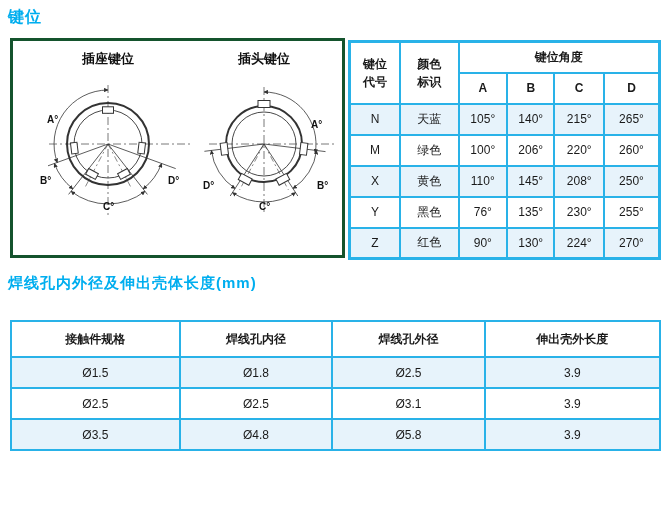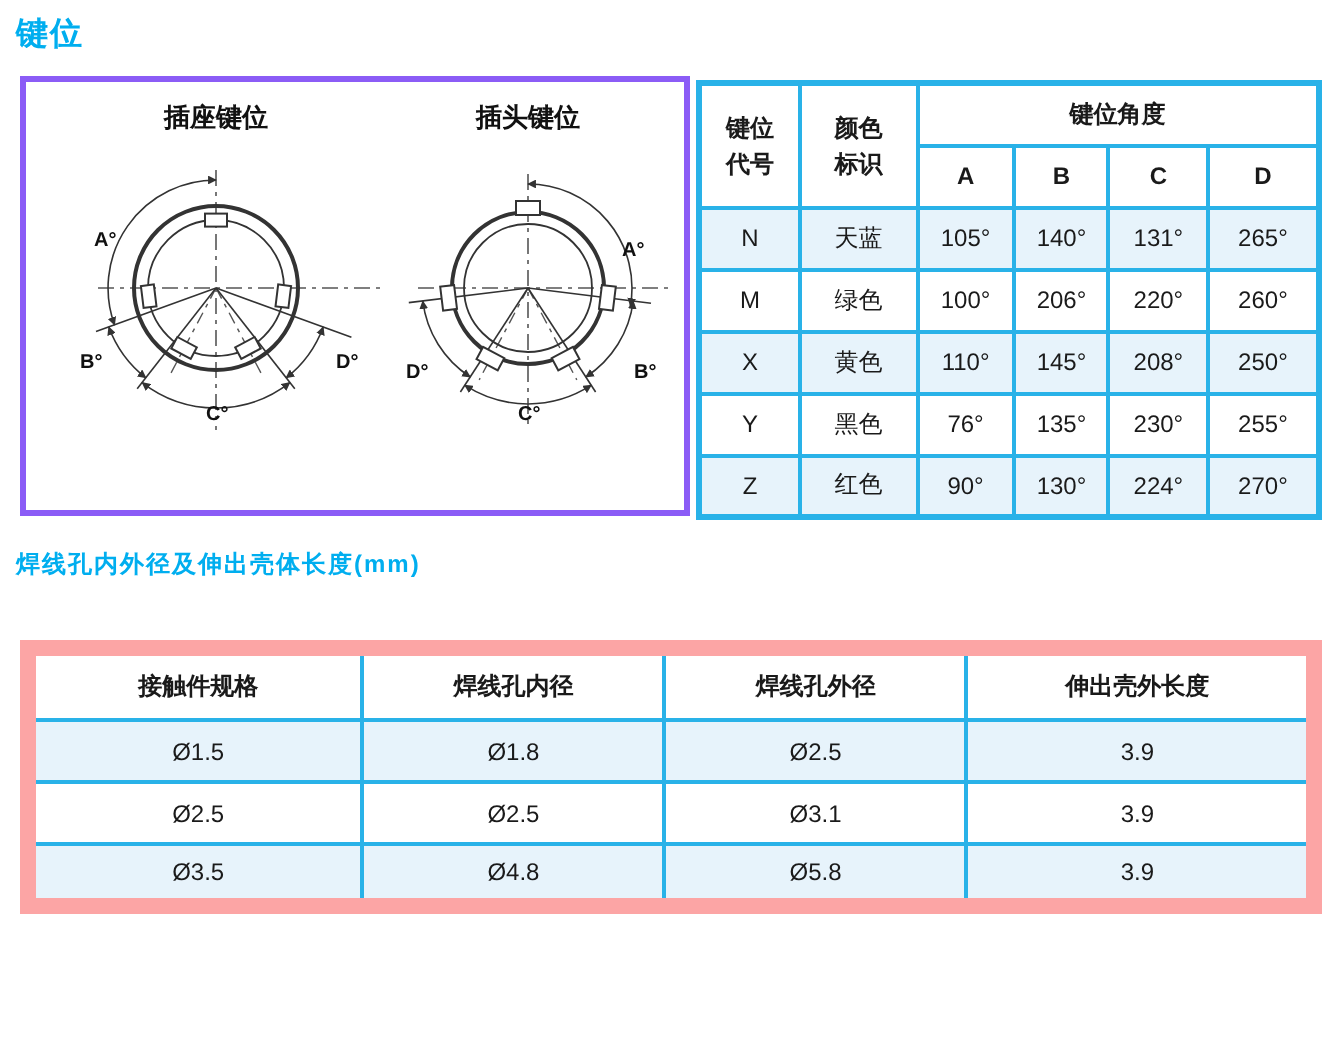--- a/index.html
+++ b/index.html
@@ -14,28 +14,28 @@
   .page { position: absolute; inset: 0; border-radius: 12px; }
 
   .sec-title {
     position: absolute;
     font-size: 16px;
     font-weight: bold;
     color: #00AEEF;
     letter-spacing: 1px;
   }
   #title1 { left: 8px; top: 7px; }
-  #title2 { left: 8px; top: 274px; font-size: 12px; }
+  #title2 { left: 8px; top: 274px; font-size: 15px; }
 
   
   .diagram-panel {
     position: absolute;
     left: 10px; top: 38px;
     width: 335px; height: 220px;
-    border: 3px solid #8b5cf6;
+    border: 3px solid #14532d;
     background: #ffffff;
   }
   .diagram-panel svg { display: block; }
 
   
   table {
     border-collapse: collapse;
     table-layout: fixed;
     background: #ffffff;
   }
@@ -56,21 +56,21 @@
     border: 3px solid #29B2E8;
   }
   #key-table thead th { height: 31px; }
   #key-table th.two-line { white-space: pre-line; line-height: 1.5; }
   #key-table tbody td { height: 31px; }
 
   #solder-table {
     position: absolute;
     left: 10px; top: 320px;
     width: 651px;
-    border: 8px solid #fca5a5;
+    border: 2px solid #fca5a5;
   }
   #solder-table thead th { height: 36px; }
   #solder-table tbody td { height: 31px; }
 
   
   .draw  { stroke: #333; fill: none; }
   .thick { stroke-width: 2; }
   .thin  { stroke-width: 0.9; }
   .cdash { stroke: #555; stroke-width: 0.8; stroke-dasharray: 8 3 2 3; fill: none; }
   .rdash { stroke: #555; stroke-width: 0.7; stroke-dasharray: 6 3 2 3; fill: none; }
@@ -194,21 +194,21 @@
         <th>C</th>
         <th>D</th>
       </tr>
     </thead>
     <tbody>
       <tr>
         <td>N</td>
         <td>天蓝</td>
         <td>105°</td>
         <td>140°</td>
-        <td>131°</td>
+        <td>215°</td>
         <td>265°</td>
       </tr>
       <tr>
         <td>M</td>
         <td>绿色</td>
         <td>100°</td>
         <td>206°</td>
         <td>220°</td>
         <td>260°</td>
       </tr>

